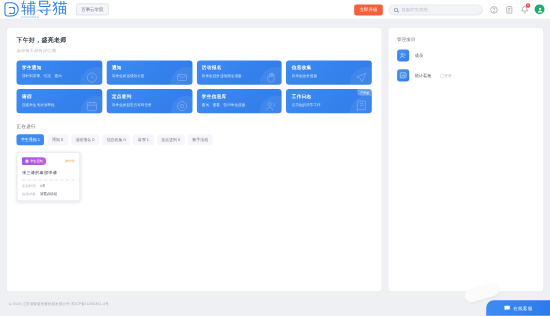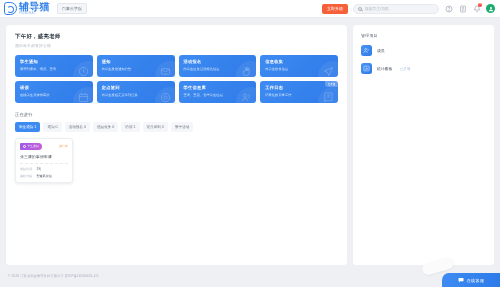--- a/index.html
+++ b/index.html
@@ -31,21 +31,21 @@
   .logo-mark:before {
     content: "";
     position: absolute; left: 2px; top: 2.5px;
     width: 5px; height: 5px;
     border: 1.4px solid #2f7fe8;
     border-radius: 50%;
     border-left-color: transparent;
   }
   .logo-text { display: flex; flex-direction: column; line-height: 1; }
   .logo-cn {
-    font-size: 10px; font-weight: bold; color: #2f7fe8;
+    font-size: 14px; font-weight: normal; color: #2f7fe8;
     letter-spacing: .3px;
   }
   .logo-en {
     font-size: 2.6px; color: #8fb6e4; letter-spacing: .2px; margin-top: 1px;
   }
   .header-tag {
     margin-left: 7px;
     font-size: 4px; color: #6b7480;
     background: #f4f6f9;
     border: 1px solid #e3e7ed;

